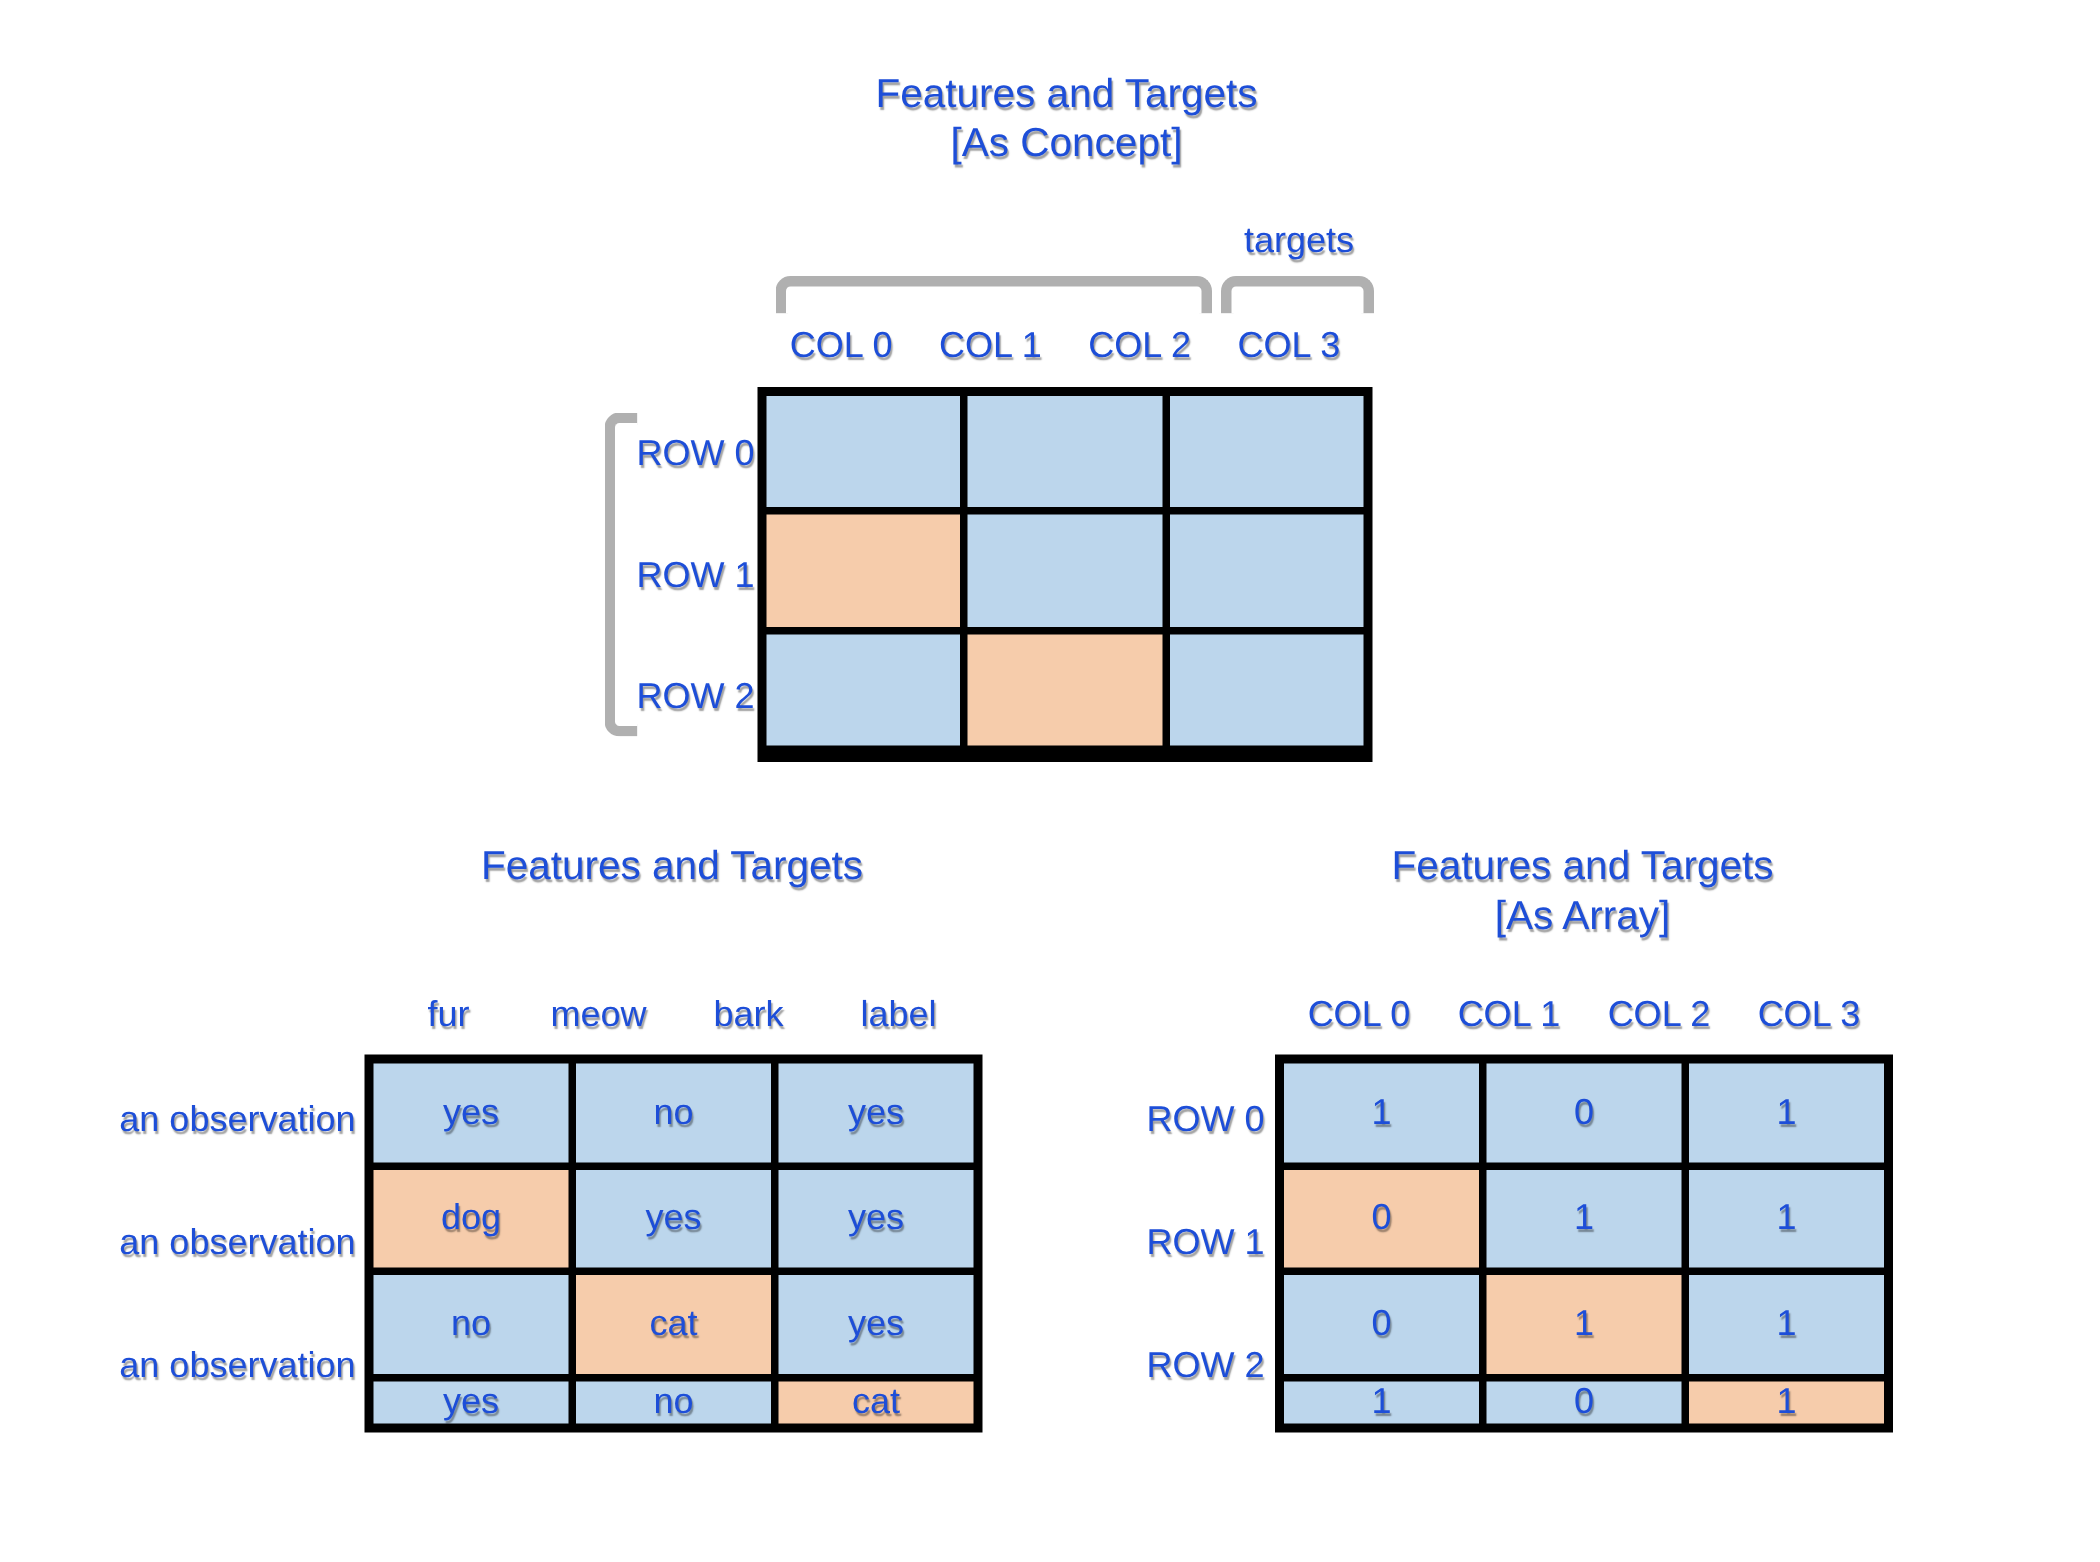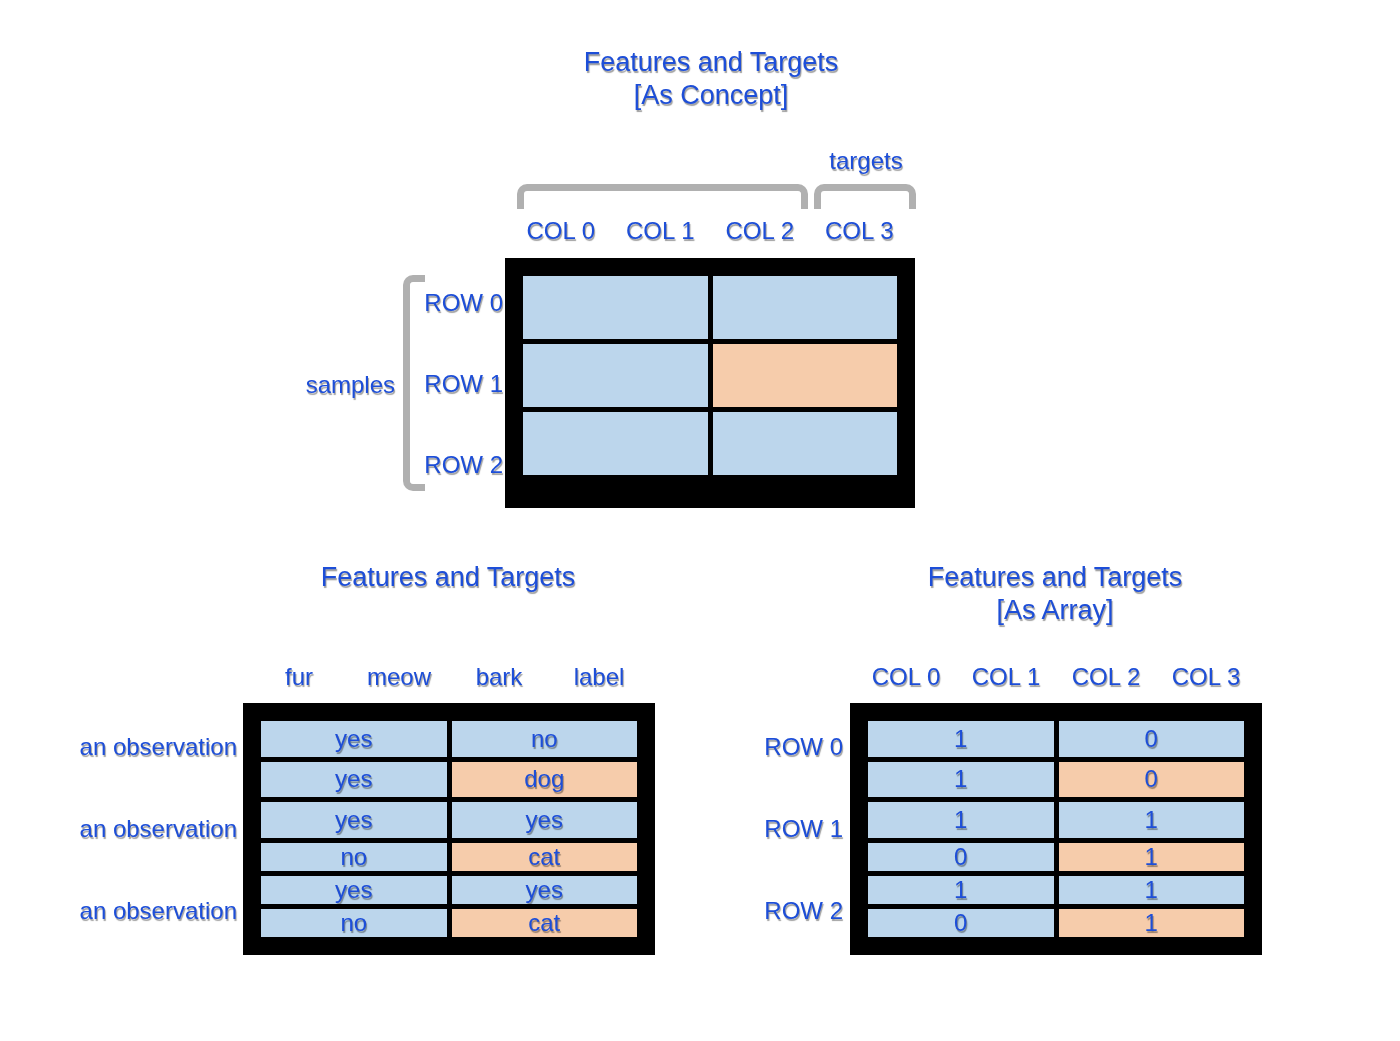--- a/index.html
+++ b/index.html
@@ -11,22 +11,22 @@
   .title {
     position:absolute; text-align:center; font-size:27px; line-height:33px;
   }
   .label { position:absolute; font-size:24px; line-height:30px; }
   .center { text-align:center; }
   .right { text-align:right; }
 
   
   .grid-table {
     position:absolute; display:grid; box-sizing:border-box;
-    background:#000; padding:18px; gap:5px;
-    grid-template-columns:repeat(2,1fr); grid-template-rows:repeat(3,1fr);
+    background:#000; padding:6px; gap:5px;
+    grid-template-columns:repeat(3,1fr); grid-template-rows:repeat(3,1fr);
   }
   .cell {
     display:flex; align-items:center; justify-content:center;
     font-size:24px;
   }
   .cell.feature { background:#BCD6EC; }
   .cell.target  { background:#F6CCAB; }
 
   
   .hdr-row {
@@ -92,21 +92,20 @@
   <div class="bracket-h" id="bracket-features"></div>
   <div class="bracket-h" id="bracket-targets"></div>
 
   <div class="hdr-row txt" id="concept-headers">
     <span>COL 0</span>
     <span>COL 1</span>
     <span>COL 2</span>
     <span>COL 3</span>
   </div>
 
-  <div class="label right txt" id="samples-label">samples</div>
   <div class="bracket-v" id="bracket-samples"></div>
 
   <div class="label right txt" id="concept-rl-0">ROW 0</div>
   <div class="label right txt" id="concept-rl-1">ROW 1</div>
   <div class="label right txt" id="concept-rl-2">ROW 2</div>
 
   <div class="grid-table" id="concept-table">
     <div class="cell feature"></div>
     <div class="cell feature"></div>
     <div class="cell feature"></div>

